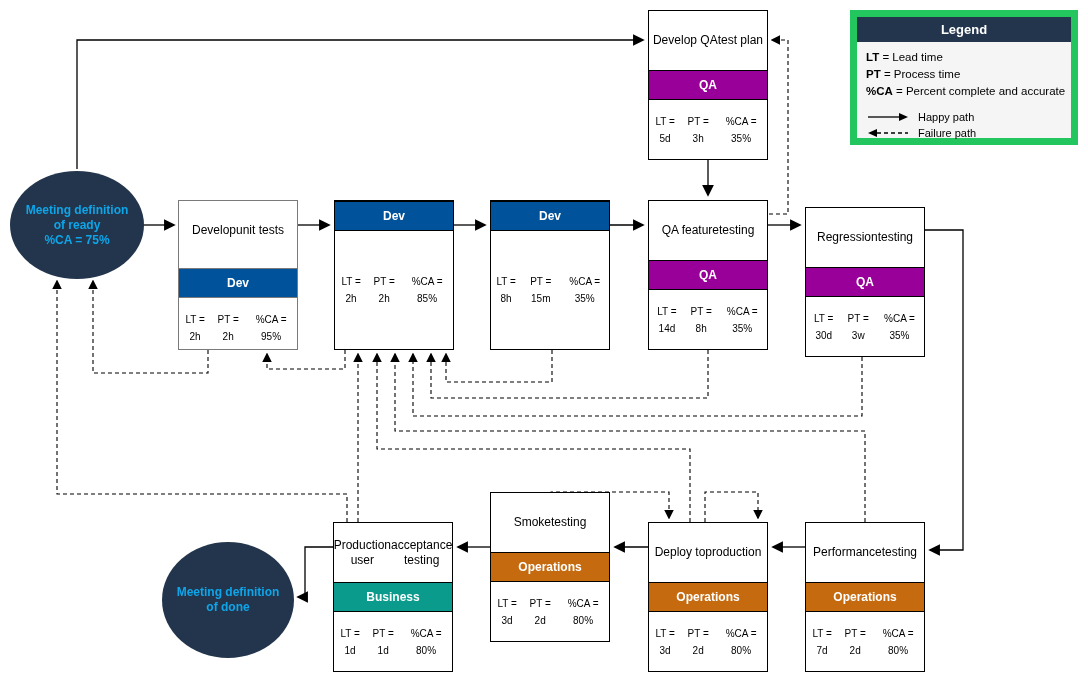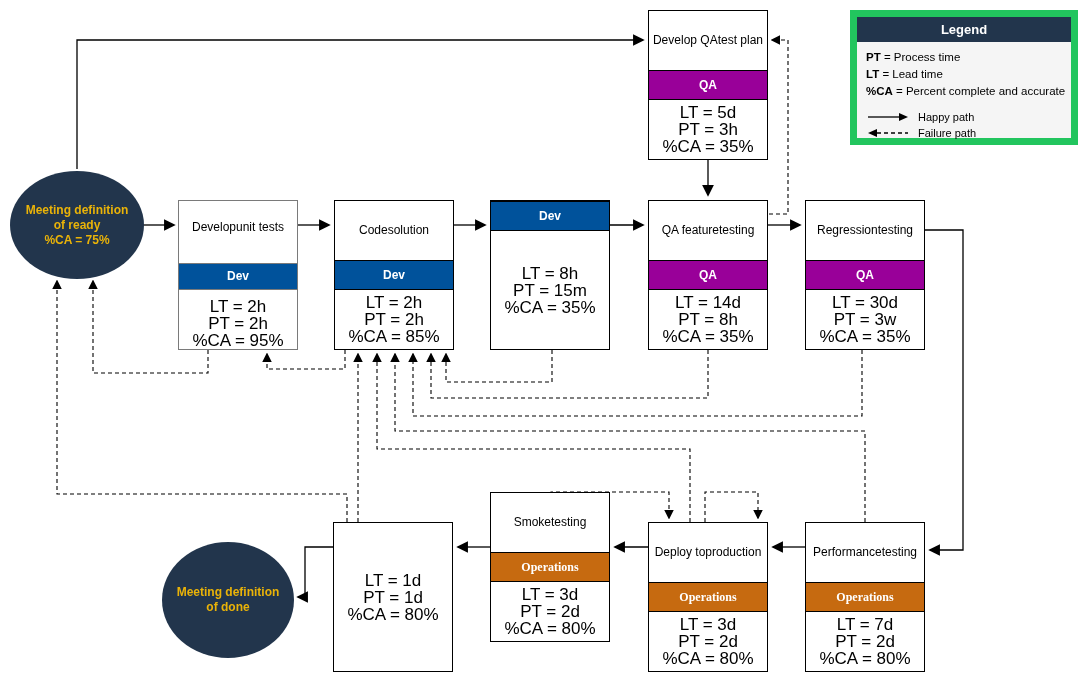--- a/index.html
+++ b/index.html
@@ -22,29 +22,29 @@
     height:59px;display:flex;align-items:center;justify-content:center;
     font-size:12px;line-height:15px;text-align:center;
   }
   .pband{
     height:28px;border-top:1px solid #000;border-bottom:1px solid #000;
     display:flex;align-items:center;justify-content:center;
     color:#fff;font-size:12px;font-weight:bold;
   }
   .gray-border .pband{border-top-color:#7a7a7a;border-bottom-color:#7a7a7a;}
   .role-dev{background:var(--c-dev);text-align:right;} .role-qa{background:var(--c-qa);}
-  .role-operations{background:var(--c-operations);font-family:Liberation Serif, serif;} .role-business{background:var(--c-business);}
+  .role-operations{background:var(--c-operations);} .role-business{background:var(--c-business);}
   .pstats{
-    flex:1;display:flex;flex-direction:column;align-items:center;justify-content:center;
-    font-size:17px;line-height:17px;text-align:center;
+    flex:1;display:flex;flex-direction:row;align-items:center;justify-content:center;
+    font-size:10px;line-height:17px;text-align:center;
   }
   .terminal{
     background:var(--c-terminal);border-radius:50%;
     display:flex;flex-direction:column;align-items:center;justify-content:center;
-    color:#eab308;font-weight:bold;font-size:12px;line-height:15px;text-align:center;
+    color:#0ea5e9;font-weight:bold;font-size:12px;line-height:15px;text-align:center;
   }
   #terminal-ready{left:10px;top:171px;width:134px;height:108px;}
   #terminal-done{left:162px;top:542px;width:132px;height:116px;}
   #legend{
     left:850px;top:10px;width:228px;height:135px;background:var(--c-legend_bg);
     border:7px solid #22c55e;box-sizing:border-box;
   }
   #legend .lg-header{
     height:25px;background:var(--c-terminal);color:#fff;font-weight:bold;font-size:13px;
     display:flex;align-items:center;justify-content:center;
@@ -127,24 +127,20 @@
     </div>
     <div class="pband role-dev">Dev</div>
     <div class="pstats">
       <div>LT = 2h</div>
       <div>PT = 2h</div>
       <div>%CA = 95%</div>
     </div>
   </div>
 
   <div class="node pbox" style="left:334px;top:200px">
-    <div class="ptitle">
-      <div>Code</div>
-      <div>solution</div>
-    </div>
     <div class="pband role-dev">Dev</div>
     <div class="pstats">
       <div>LT = 2h</div>
       <div>PT = 2h</div>
       <div>%CA = 85%</div>
     </div>
   </div>
 
   <div class="node pbox" style="left:490px;top:200px">
     <div class="pband role-dev">Dev</div>
@@ -161,34 +157,39 @@
       <div>testing</div>
     </div>
     <div class="pband role-qa">QA</div>
     <div class="pstats">
       <div>LT = 14d</div>
       <div>PT = 8h</div>
       <div>%CA = 35%</div>
     </div>
   </div>
 
-  <div class="node pbox" style="left:805px;top:200px">
+  <div class="node pbox" style="left:805px;top:207px">
     <div class="ptitle">
       <div>Regression</div>
       <div>testing</div>
     </div>
     <div class="pband role-qa">QA</div>
     <div class="pstats">
       <div>LT = 30d</div>
       <div>PT = 3w</div>
       <div>%CA = 35%</div>
     </div>
   </div>
 
   <div class="node pbox" style="left:333px;top:522px">
+    <div class="ptitle">
+      <div>Production user</div>
+      <div>acceptance testing</div>
+    </div>
+    <div class="pband role-business">Business</div>
     <div class="pstats">
       <div>LT = 1d</div>
       <div>PT = 1d</div>
       <div>%CA = 80%</div>
     </div>
   </div>
 
   <div class="node pbox" style="left:490px;top:492px">
     <div class="ptitle">
       <div>Smoke</div>
@@ -224,22 +225,22 @@
     <div class="pstats">
       <div>LT = 7d</div>
       <div>PT = 2d</div>
       <div>%CA = 80%</div>
     </div>
   </div>
 
   <div class="node" id="legend">
     <div class="lg-header">Legend</div>
     <div class="lg-body">
+      <div class="lg-item"><b>LT</b><span> = Lead time</span></div>
       <div class="lg-item"><b>PT</b><span> = Process time</span></div>
-      <div class="lg-item"><b>LT</b><span> = Lead time</span></div>
       <div class="lg-item"><b>%CA</b><span> = Percent complete and accurate</span></div>
       <div class="lg-paths">
         <div class="lg-path-row">
           <svg width="44" height="10">
             <line x1="2" y1="5" x2="33" y2="5" stroke="#000" stroke-width="1.3"></line>
             <polygon points="33,1 42,5 33,9" fill="#000"></polygon>
           </svg>
           <span>Happy path</span>
         </div>
         <div class="lg-path-row">

